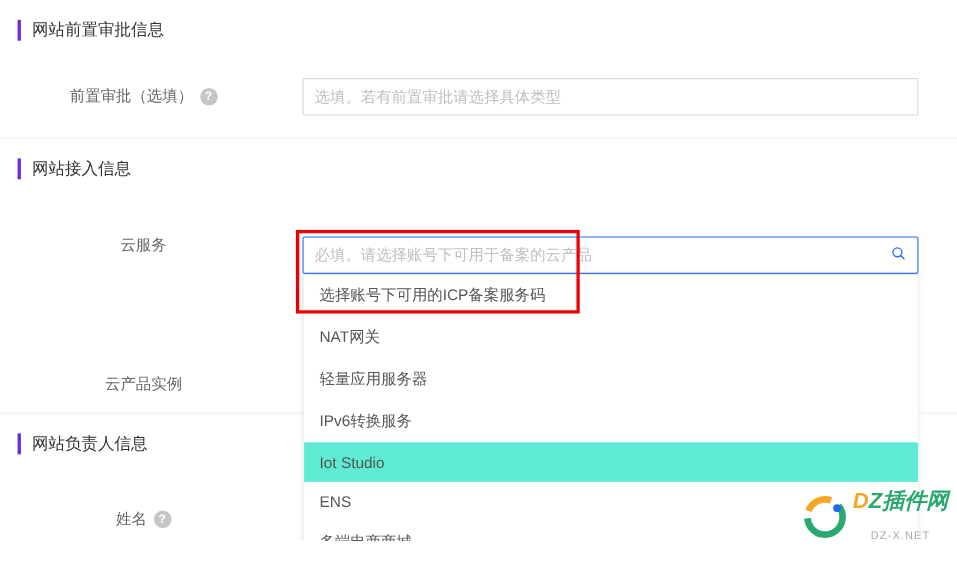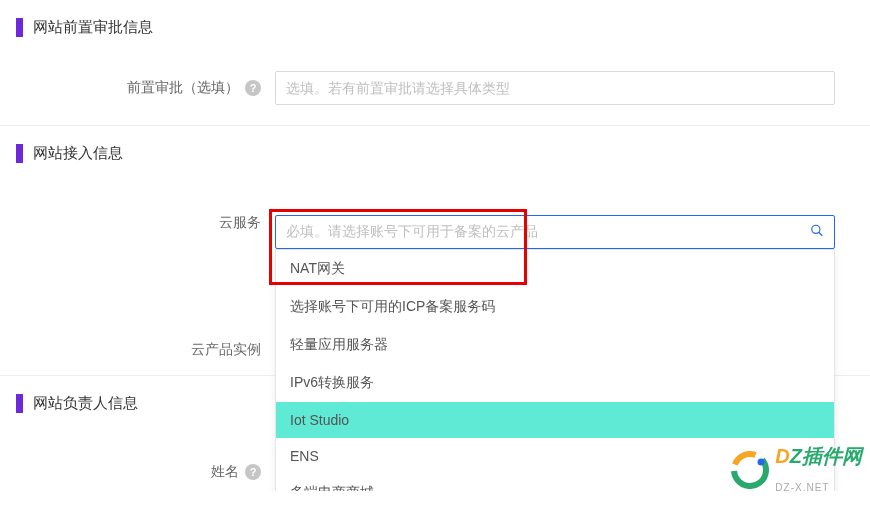--- a/index.html
+++ b/index.html
@@ -1,40 +1,40 @@
 <!DOCTYPE html>
 <html><head>
 <meta charset="utf-8">
 <style>
 * { box-sizing: border-box; margin: 0; padding: 0; }
 body { font-family: "Microsoft YaHei", "PingFang SC", sans-serif; font-size: 14px; color: #333; background: #fff; width: 870px; }
-.section-header { border-left: 7px solid #6d28d9; padding-left: 10px; font-size: 15px; color: #333; margin: 18px 0 24px 16px; font-weight: 500; }
+.section-header { border-left: 3px solid #6d28d9; padding-left: 10px; font-size: 15px; color: #333; margin: 18px 0 24px 16px; font-weight: 500; }
 .form-row { display: flex; align-items: center; padding: 10px 0; }
-.label-col { width: 275px; text-align: right; padding-right: 14px; color: #666; font-size: 14px; display: flex; justify-content: flex-end; align-items: center; gap: 6px; }
+.label-col { width: 275px; text-align: right; padding-right: 14px; color: #666; font-size: 14px; display: flex; justify-content: center; align-items: center; gap: 6px; }
 .help-icon { display: inline-flex; align-items: center; justify-content: center; width: 16px; height: 16px; border-radius: 50%; background: #c6c6c6; color: #fff; font-size: 11px; font-weight: bold; }
 .input-col { flex: 1; padding-right: 30px; }
 input[type="text"], .text-input { width: 560px; height: 34px; border: 1px solid #d9d9d9; border-radius: 2px; padding: 0 10px; font-size: 14px; color: #333; outline: none; }
 .text-input::placeholder, input::placeholder { color: #bfbfbf; }
 .divider { border: none; border-top: 1px solid #eee; margin: 10px 0 0 0; }
 .select-wrap { position: relative; width: 560px; }
 .select-input { width: 100%; height: 34px; border: 1px solid #2468f2; border-radius: 2px; padding: 0 30px 0 10px; font-size: 14px; color: #bfbfbf; display: flex; align-items: center; background: #fff; position: relative; margin-top: 18px; }
 .search-icon { position: absolute; right: 10px; top: 50%; transform: translateY(-50%); color: #2468f2; }
 .redbox { position: absolute; border: 3px solid #e60000; top: -6px; left: -6px; width: 258px; height: 76px; pointer-events: none; z-index: 5; }
 .dropdown { position: absolute; top: 34px; left: 0; width: 560px; background: #fff; border: 1px solid #e6e6e6; box-shadow: 0 2px 8px rgba(0,0,0,0.08); max-height: 290px; overflow-y: auto; z-index: 2; }
 .dropdown-item { padding: 10px 14px; font-size: 14px; color: #555; cursor: pointer; }
 .dropdown-item.hover { background: #5eead4; }
 .inst-row { margin-top: 72px; }
 .watermark { position: fixed; right: 8px; bottom: 28px; display: flex; align-items: center; gap: 6px; z-index: 10; }
 .wm-circle { width: 38px; height: 38px; position: relative; }
 .wm-text { display: flex; flex-direction: column; line-height: 1; gap: 15px; }
 .wm-main { font-size: 20px; font-weight: 700; font-style: italic; }
 .wm-main .d { color: #f5a623; }
 .wm-main .z { color: #2aa96f; }
 .wm-main .rest { color: #2aa96f; }
-.wm-sub { font-size: 10px; color: #aaa; letter-spacing: 1px; margin-top: 2px; text-align: left; }
+.wm-sub { font-size: 10px; color: #aaa; letter-spacing: 1px; margin-top: 2px; text-align: center; }
 .name-row { margin-top: 140px; }
 </style>
 </head>
 <body>
 
 <div class="section-header">网站前置审批信息</div>
 <div class="form-row">
   <div class="label-col">
     <span>前置审批（选填）</span>
     <span class="help-icon">?</span>
@@ -58,22 +58,22 @@
       <div class="select-input">
         <span>必填。请选择账号下可用于备案的云产品</span>
         <span class="search-icon">
           <svg width="14" height="14" viewBox="0 0 24 24" fill="none" stroke="#2468f2" stroke-width="2">
               <circle cx="10" cy="10" r="7"></circle>
               <line x1="21" y1="21" x2="15" y2="15"></line>
             </svg>
         </span>
       </div>
       <div class="dropdown">
+        <div class="dropdown-item">选择账号下可用的ICP备案服务码</div>
         <div class="dropdown-item">NAT网关</div>
-        <div class="dropdown-item">选择账号下可用的ICP备案服务码</div>
         <div class="dropdown-item">轻量应用服务器</div>
         <div class="dropdown-item">IPv6转换服务</div>
         <div class="dropdown-item hover">Iot Studio</div>
         <div class="dropdown-item">ENS</div>
         <div class="dropdown-item">多端电商商城</div>
         <div class="dropdown-item">云虚拟主机</div>
       </div>
     </div>
   </div>
 </div>

